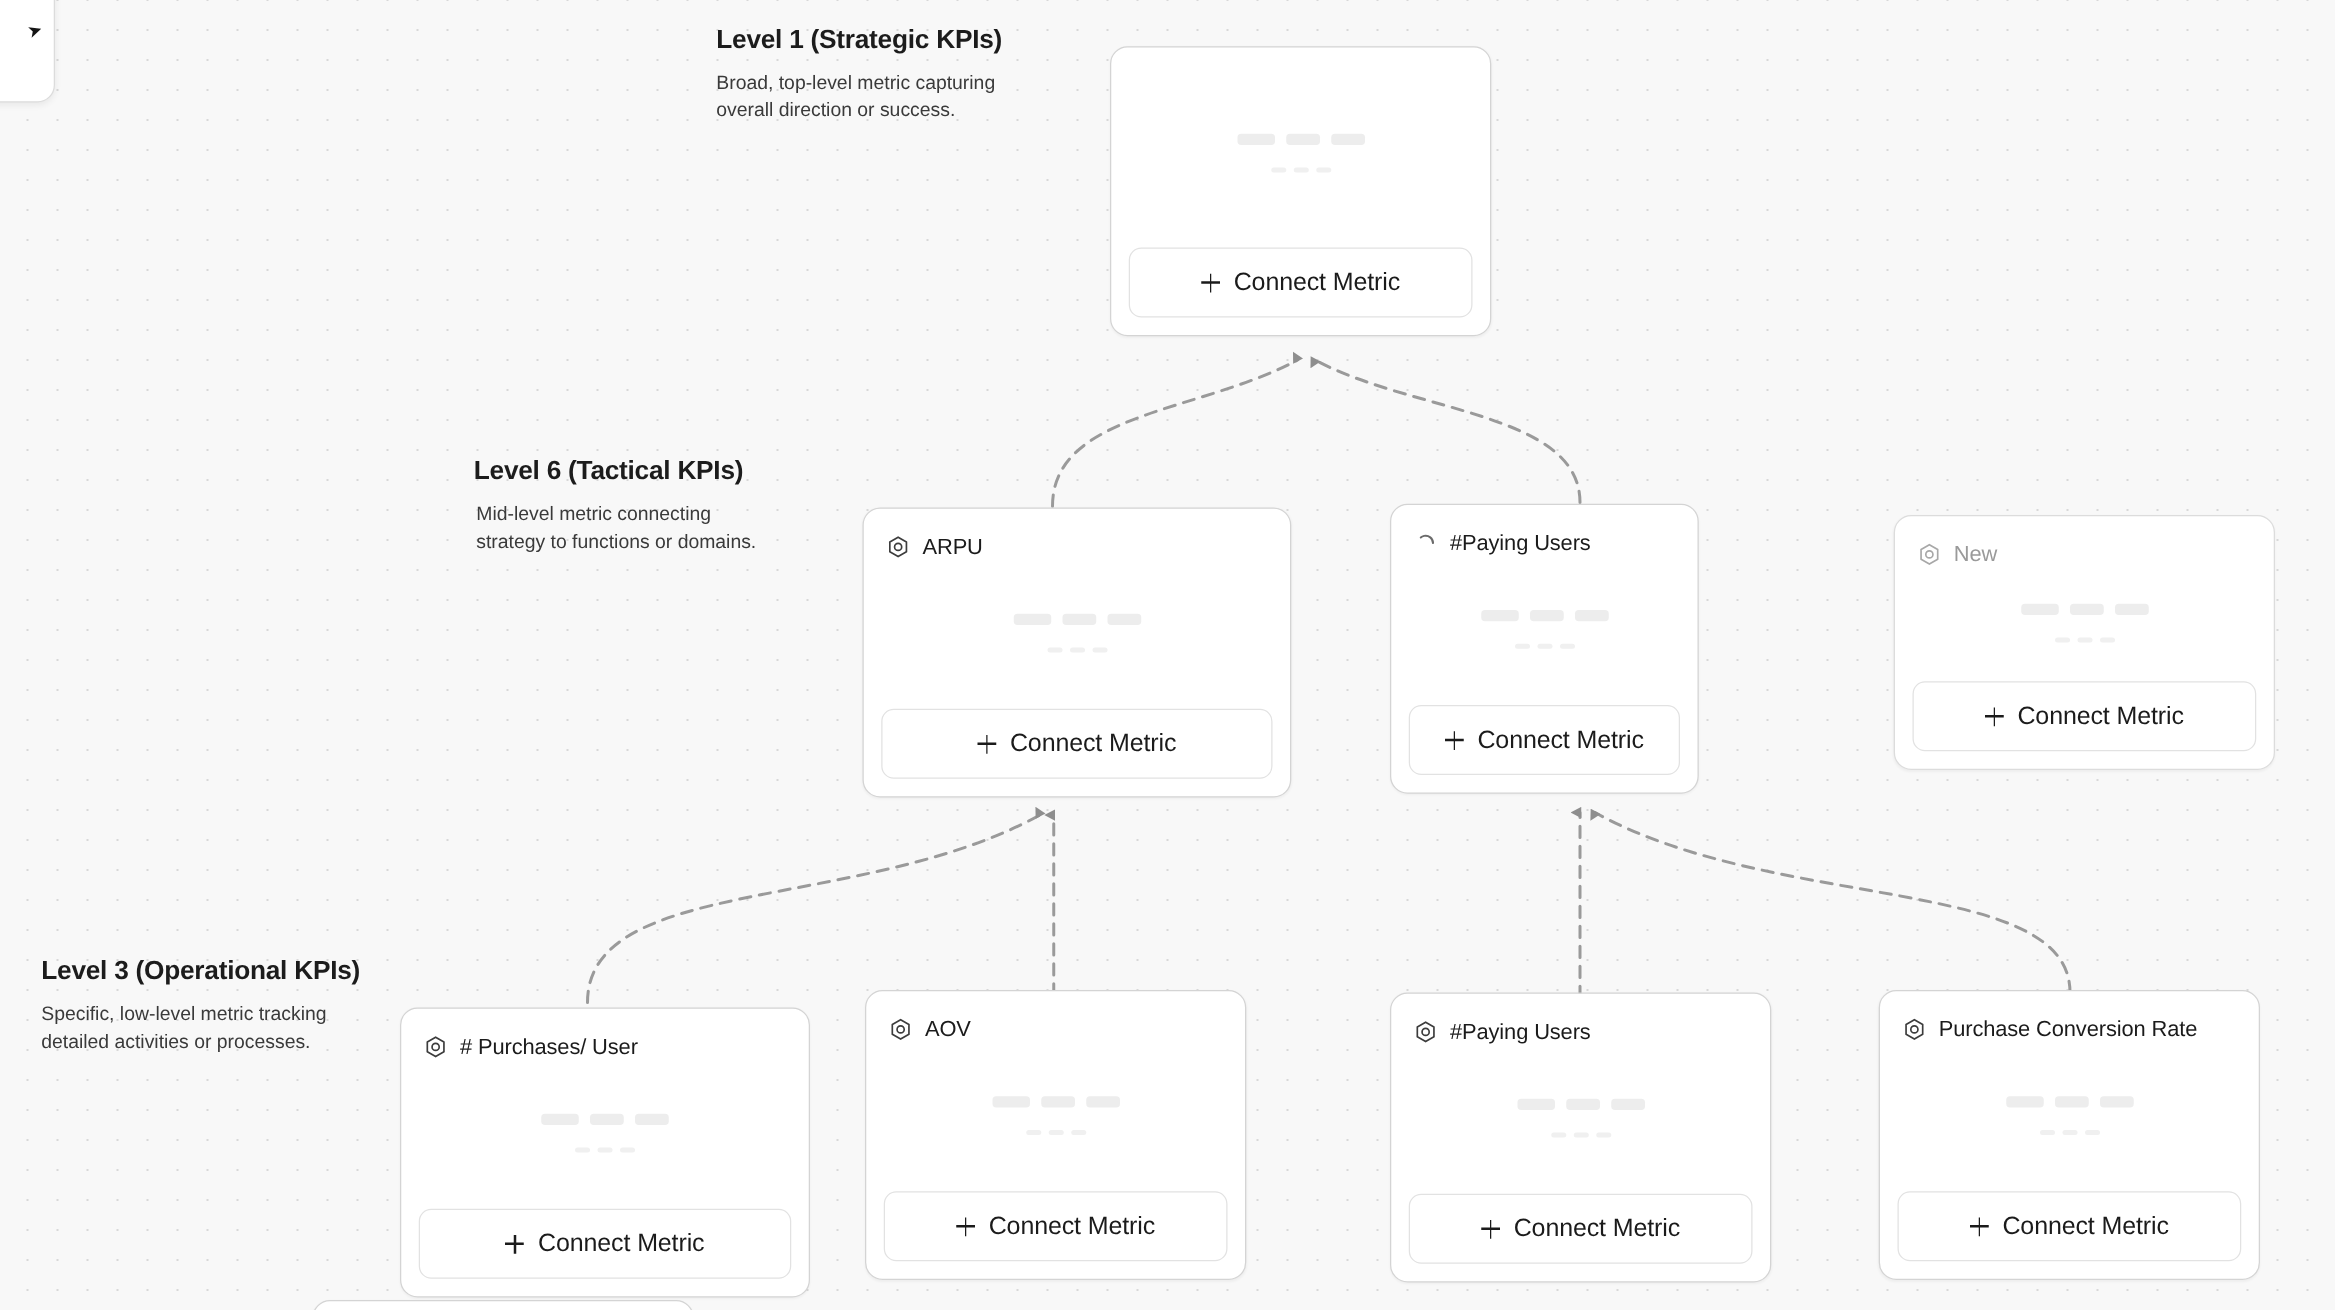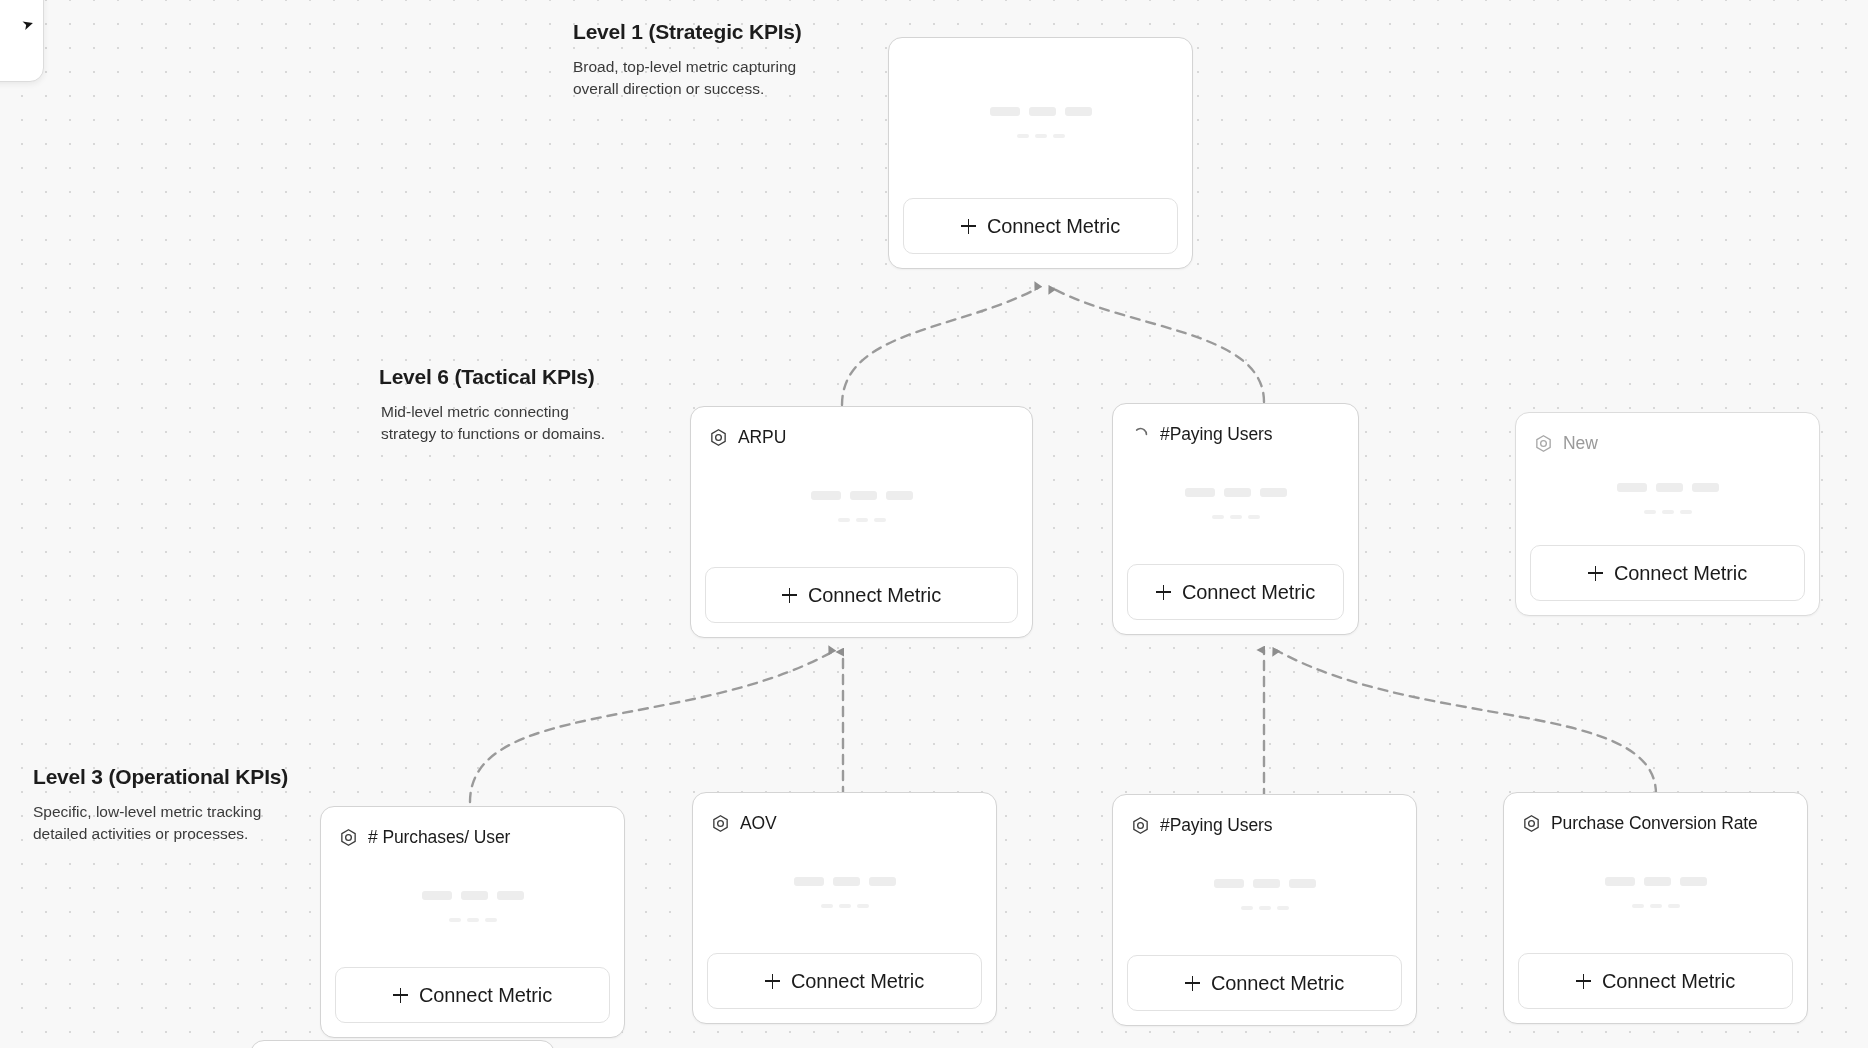--- a/index.html
+++ b/index.html
@@ -304,21 +304,21 @@
         <span class="sk"></span>
         <span class="sk"></span>
       </div>
     </div>
     <div class="connect-btn">
       <span class="plus-icon"></span>
       <span>Connect Metric</span>
     </div>
   </div>
 
-  <div class="card" style="left:320px; top:806px; width:305px; height:232px;">
+  <div class="card" style="left:320px; top:806px; width:328px; height:232px;">
     <div class="card-head">
       <svg class="card-icon" viewBox="0 0 24 24">
         <path d="M12 2.2 20.4 7v10L12 21.8 3.6 17V7z" fill="none" stroke="#3d3d3d" stroke-width="1.7" stroke-linejoin="round"></path>
         <circle cx="12" cy="12" r="3.6" fill="none" stroke="#3d3d3d" stroke-width="1.7"></circle>
       </svg>
       <span class="card-title"># Purchases/ User</span>
     </div>
     <div class="card-body">
       <div class="sk-row primary">
         <span class="sk"></span>

